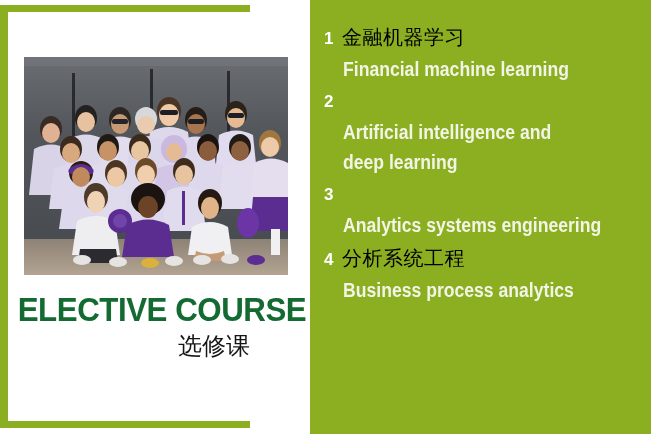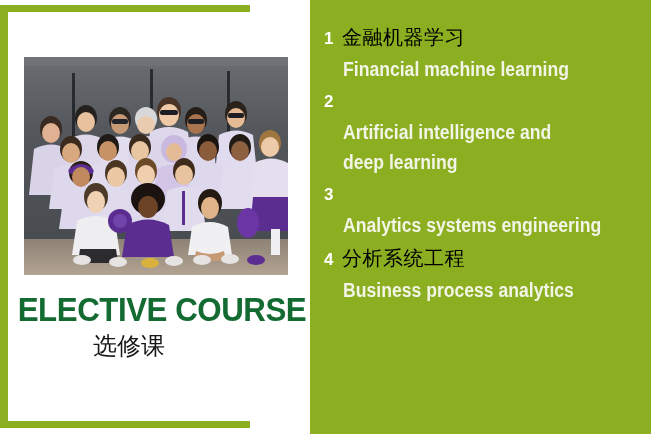--- a/index.html
+++ b/index.html
@@ -85,20 +85,21 @@
     white-space: nowrap;
   }
   #title-zh {
     font-family: "DejaVu Sans", sans-serif;
     font-weight: 500;
     font-size: 24px;
     line-height: 32px;
     color: #161616;
     margin-top: 2px;
     white-space: nowrap;
+    text-align: right;
   }
 
   
   #course-list {
     position: absolute;
     left: 14px;
     top: 22px;
     right: 8px;
   }
   .course-item { margin-bottom: 3px; }

